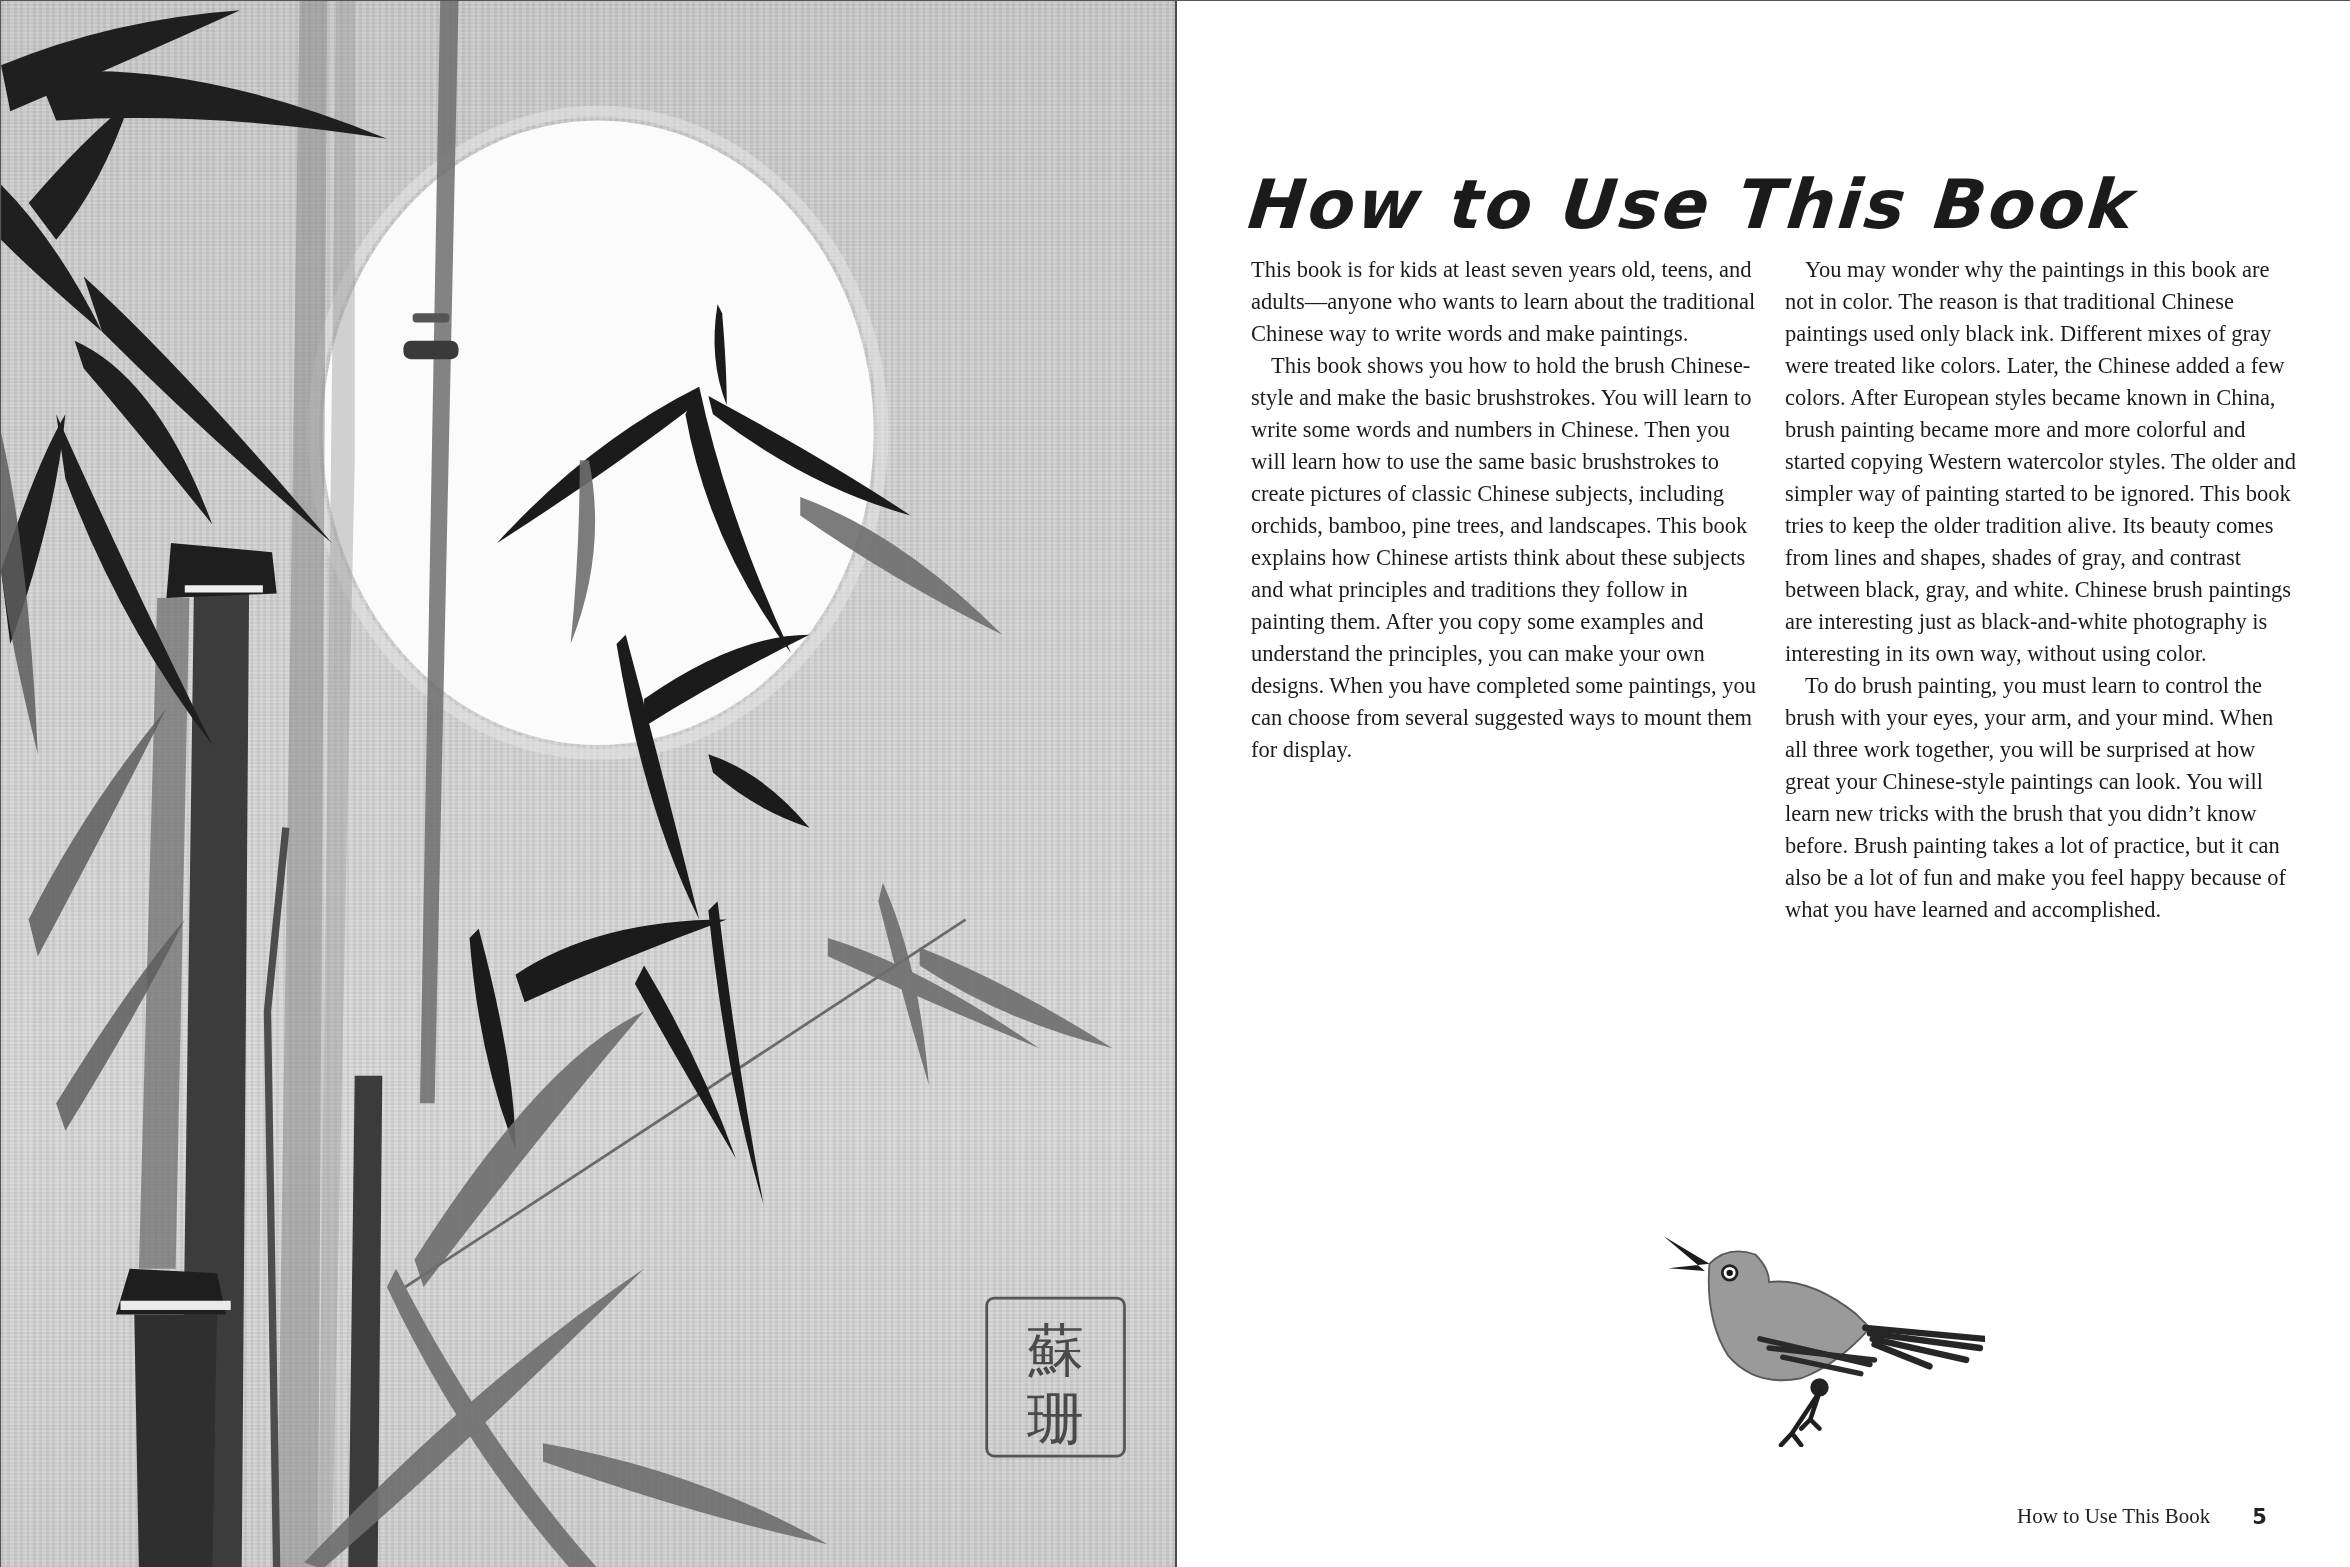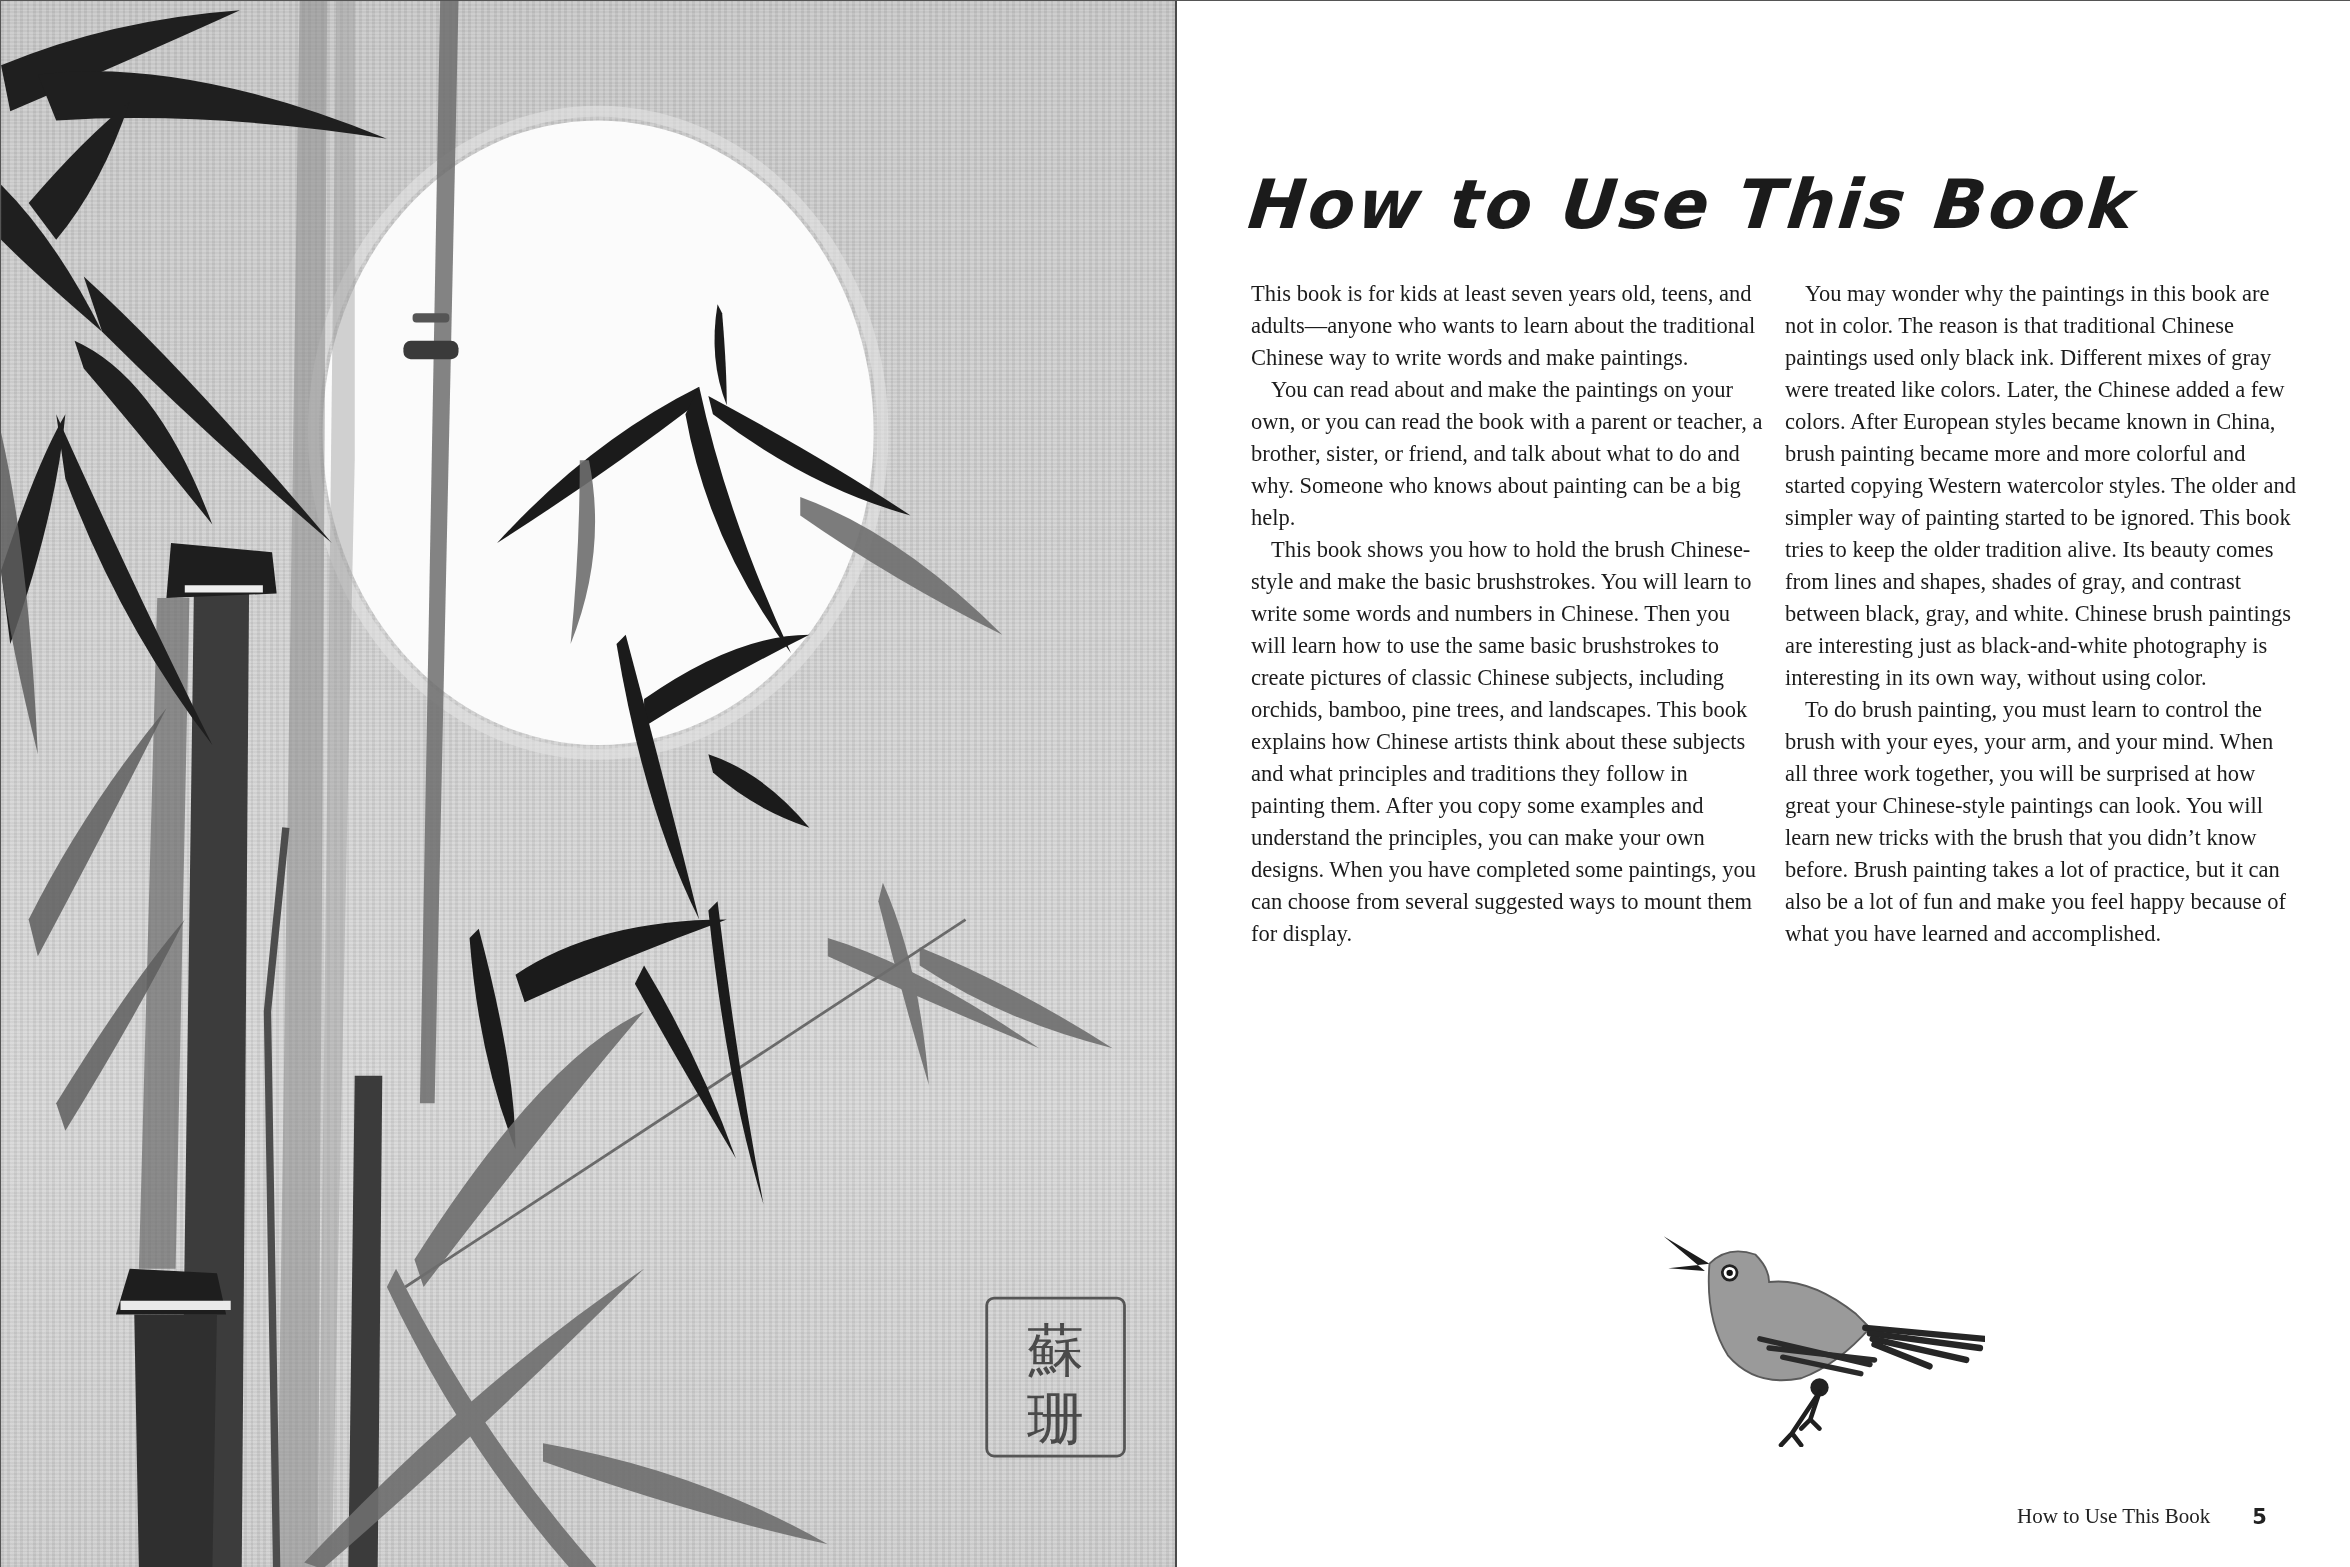--- a/index.html
+++ b/index.html
@@ -23,21 +23,21 @@
 
   .painting-svg { position: absolute; left: 0; top: 0; }
 
   .title {
     position: absolute; left: 1248px; top: 118px;
     font-family: "DejaVu Sans", sans-serif; font-weight: bold; font-style: oblique;
     font-size: 68px; letter-spacing: 2.8px; color: #1b1b1b;
     transform: skewX(-6deg);
   }
   .col {
-    position: absolute; top: 277px; width: 514px;
+    position: absolute; top: 253px; width: 514px;
     font-size: 22.5px; line-height: 32px; color: #1c1c1c;
   }
   .col p { margin: 0; text-indent: 20px; }
   .col p.first { text-indent: 0; }
   .col-left { left: 1250px; }
   .col-right { left: 1784px; }
 
   .bird-svg { position: absolute; left: 1653px; top: 1226px; }
 
   .footer {
@@ -130,21 +130,20 @@
   </div>
 
   <div class="divider"></div>
 
   <div class="right-page"></div>
 
   <h1 class="title">How to Use This Book</h1>
 
   <div class="col col-left">
     <p class="first">This book is for kids at least seven years old, teens, and adults—anyone who wants to learn about the traditional Chinese way to write words and make paintings.</p>
-    <p>You can read about and make the paintings on your own, or you can read the book with a parent or teacher, a brother, sister, or friend, and talk about what to do and why. Someone who knows about painting can be a big help.</p>
     <p>This book shows you how to hold the brush Chinese-style and make the basic brushstrokes. You will learn to write some words and numbers in Chinese. Then you will learn how to use the same basic brushstrokes to create pictures of classic Chinese subjects, including orchids, bamboo, pine trees, and landscapes. This book explains how Chinese artists think about these subjects and what principles and traditions they follow in painting them. After you copy some examples and understand the principles, you can make your own designs. When you have completed some paintings, you can choose from several suggested ways to mount them for display.</p>
   </div>
 
   <div class="col col-right">
     <p>You may wonder why the paintings in this book are not in color. The reason is that traditional Chinese paintings used only black ink. Different mixes of gray were treated like colors. Later, the Chinese added a few colors. After European styles became known in China, brush painting became more and more colorful and started copying Western watercolor styles. The older and simpler way of painting started to be ignored. This book tries to keep the older tradition alive. Its beauty comes from lines and shapes, shades of gray, and contrast between black, gray, and white. Chinese brush paintings are interesting just as black-and-white photography is interesting in its own way, without using color.</p>
     <p>To do brush painting, you must learn to control the brush with your eyes, your arm, and your mind. When all three work together, you will be surprised at how great your Chinese-style paintings can look. You will learn new tricks with the brush that you didn’t know before. Brush painting takes a lot of practice, but it can also be a lot of fun and make you feel happy because of what you have learned and accomplished.</p>
   </div>
 
   <svg class="bird-svg" width="331" height="220" viewBox="0 0 360 240">
 

